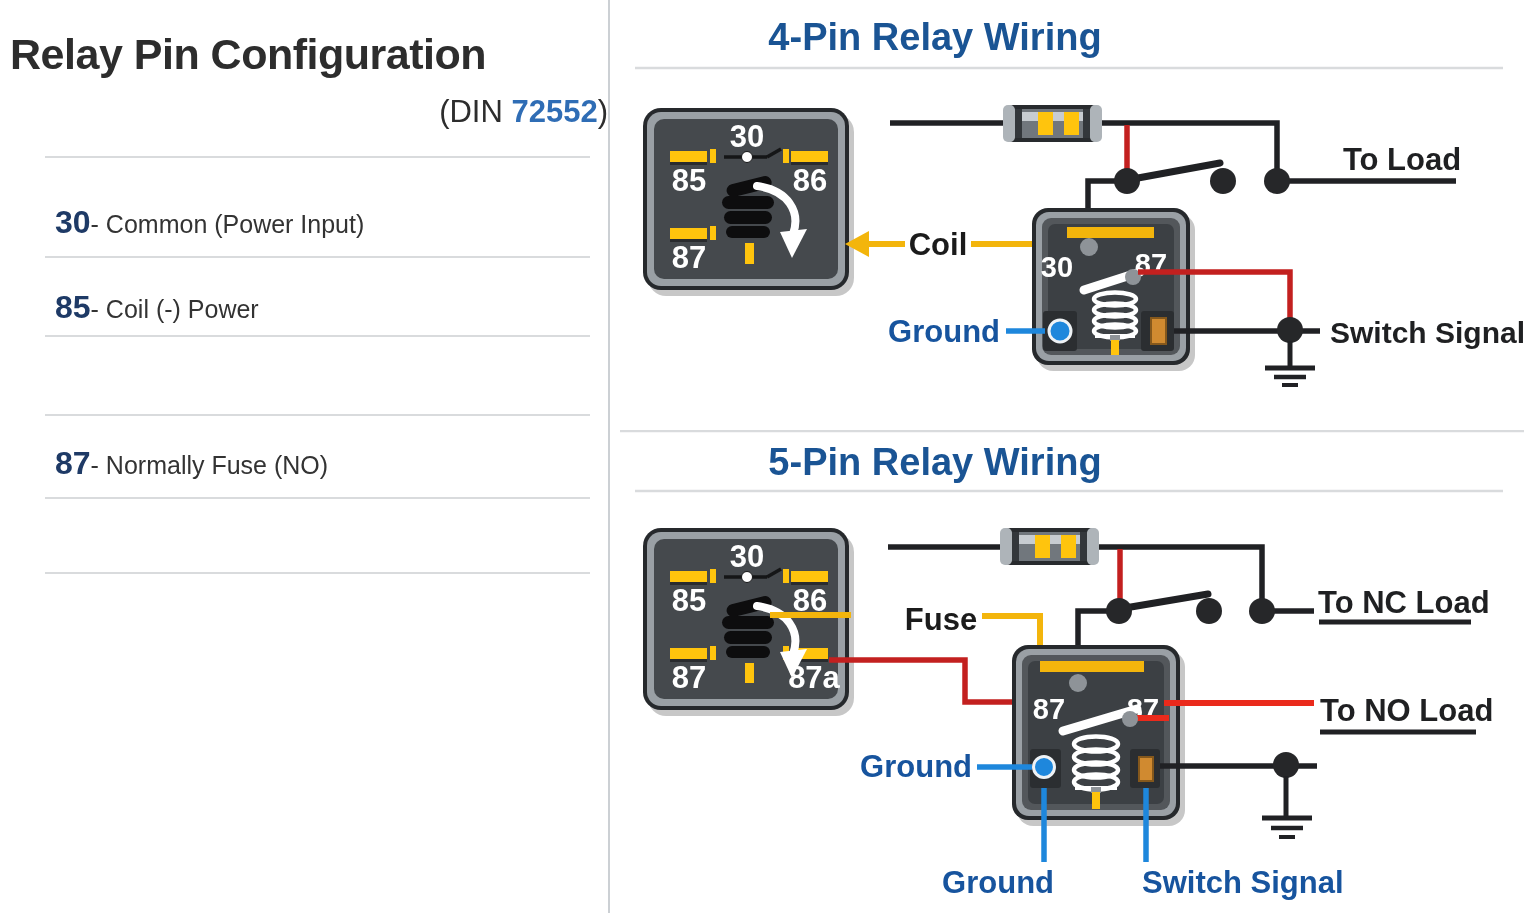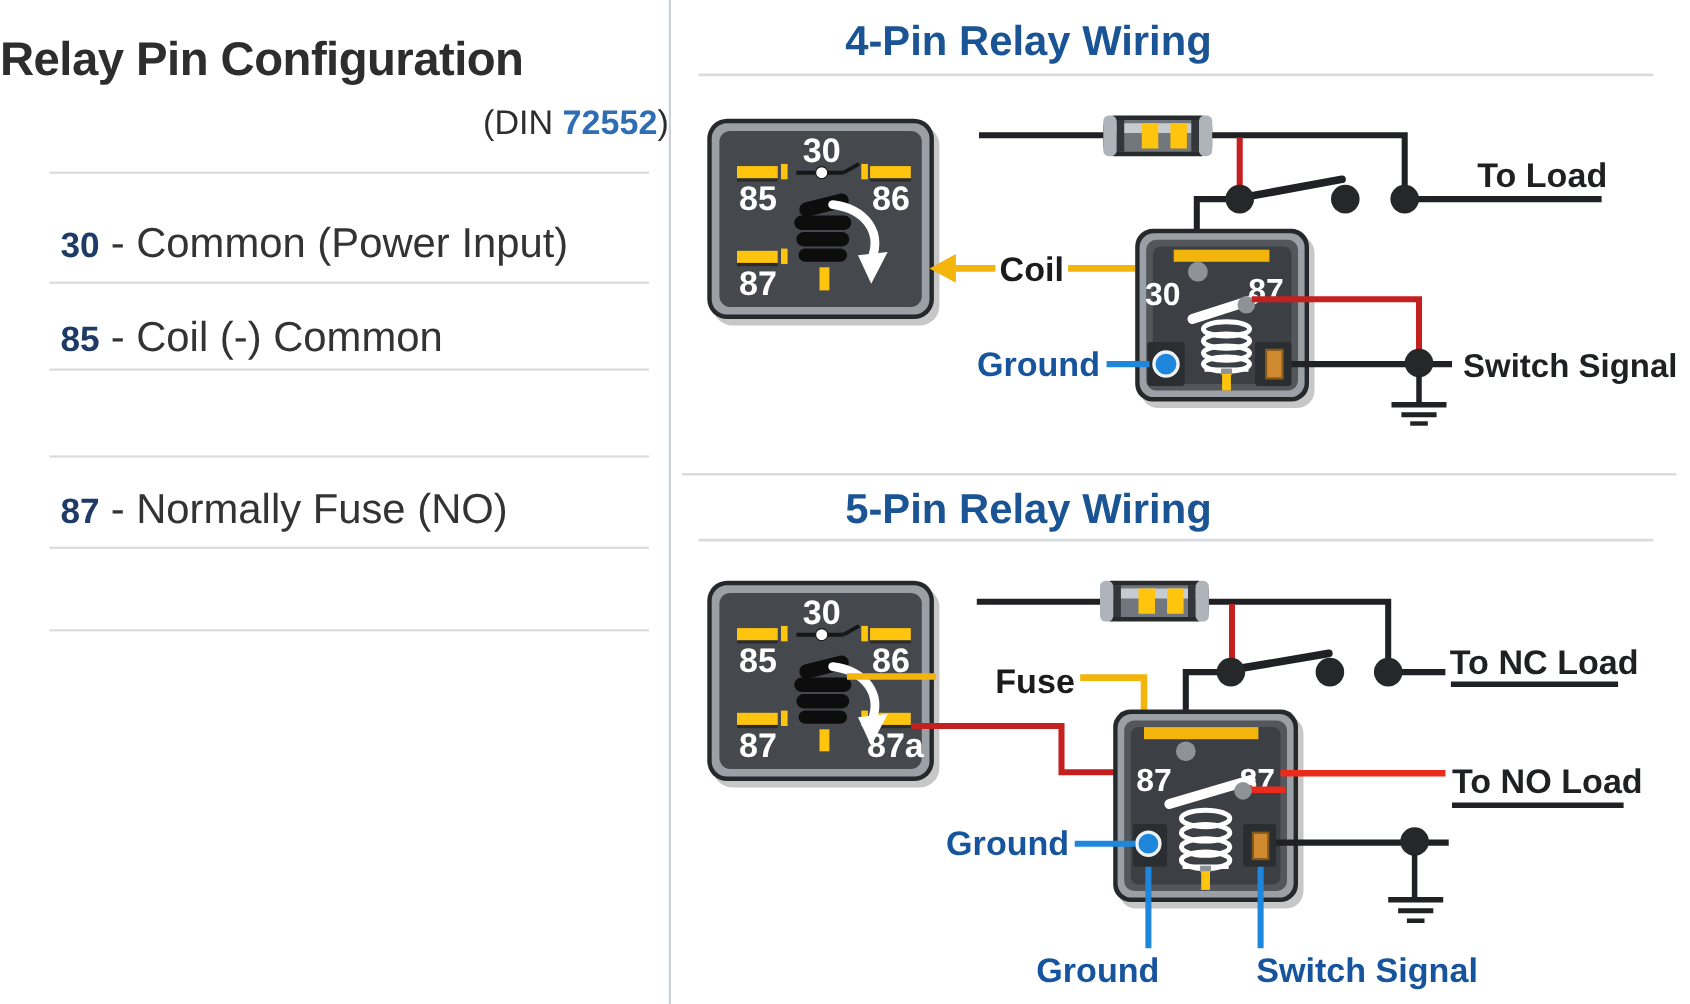--- a/index.html
+++ b/index.html
@@ -10,30 +10,30 @@
     --pin-yellow:#ffc40d; --relay-body:#45494d; --relay-ring:#9aa0a5;
     --relay-edge:#26292c; --relay-inner:#3c4044; --divider:#d9dbdd;
   }
   *{margin:0;padding:0;box-sizing:border-box}
   html,body{background:#fff}
   body{font-family:"Liberation Sans","DejaVu Sans",sans-serif;color:var(--text-dark)}
   .stage{position:relative;width:1536px;height:913px;background:#fff;overflow:hidden}
 
   
   .left-panel{position:absolute;left:0;top:0;width:608px;height:913px}
-  .main-title{position:absolute;left:0;top:30px;width:496px;text-align:left;
+  .main-title{position:absolute;left:0;top:30px;width:496px;text-align:center;
     font-size:43px;font-weight:700;letter-spacing:-.5px;color:var(--text-dark)}
   .sub-title{position:absolute;left:0;top:94px;width:608px;text-align:right;
     font-size:31px;font-weight:500;color:var(--text-dark)}
   .sub-title .din-num{color:var(--din-blue);font-weight:600}
   .hsep{position:absolute;left:45px;width:545px;height:2px;background:var(--divider)}
   .pin-row{position:absolute;left:55px;width:535px;height:52px;line-height:52px;white-space:nowrap}
   .pin-num{font-size:32px;font-weight:700;color:var(--pin-navy)}
   .pin-num.red{color:var(--pin-red)}
-  .pin-desc{font-size:38px;font-weight:400;color:var(--desc-gray);margin-left:10px}
+  .pin-desc{font-size:25px;font-weight:400;color:var(--desc-gray);margin-left:0}
   .vsep{position:absolute;left:608px;top:0;width:2px;height:913px;background:#ccd0d4}
 
   
   svg{position:absolute;display:block}
   svg text{font-family:"Liberation Sans","DejaVu Sans",sans-serif}
   .w{stroke:var(--wire-black);stroke-width:5.5;fill:none}
   .w4{stroke:var(--wire-black);stroke-width:5;fill:none}
   .wr{stroke:var(--wire-red);stroke-width:5.5;fill:none}
   .wbr{stroke:var(--bright-red);stroke-width:6;fill:none}
   .wy{stroke:var(--wire-yellow);stroke-width:6;fill:none}
@@ -60,21 +60,21 @@
     <div class="sub-title"><span>(DIN </span><span class="din-num">72552</span><span>)</span></div>
 
     <div class="hsep" style="top:156px"></div>
 
     <div class="pin-row" style="top:196px">
       <span class="pin-num">30</span><span class="pin-desc">- Common (Power Input)</span>
     </div>
     <div class="hsep" style="top:256px"></div>
 
     <div class="pin-row" style="top:281px">
-      <span class="pin-num">85</span><span class="pin-desc">- Coil (-) Common</span>
+      <span class="pin-num">85</span><span class="pin-desc">- Coil (-) Power</span>
     </div>
     <div class="hsep" style="top:335px"></div>
 
     <div class="hsep" style="top:414px"></div>
 
     <div class="pin-row" style="top:437px">
       <span class="pin-num">87</span><span class="pin-desc">- Normally Fuse (NO)</span>
     </div>
     <div class="hsep" style="top:497px"></div>
 

